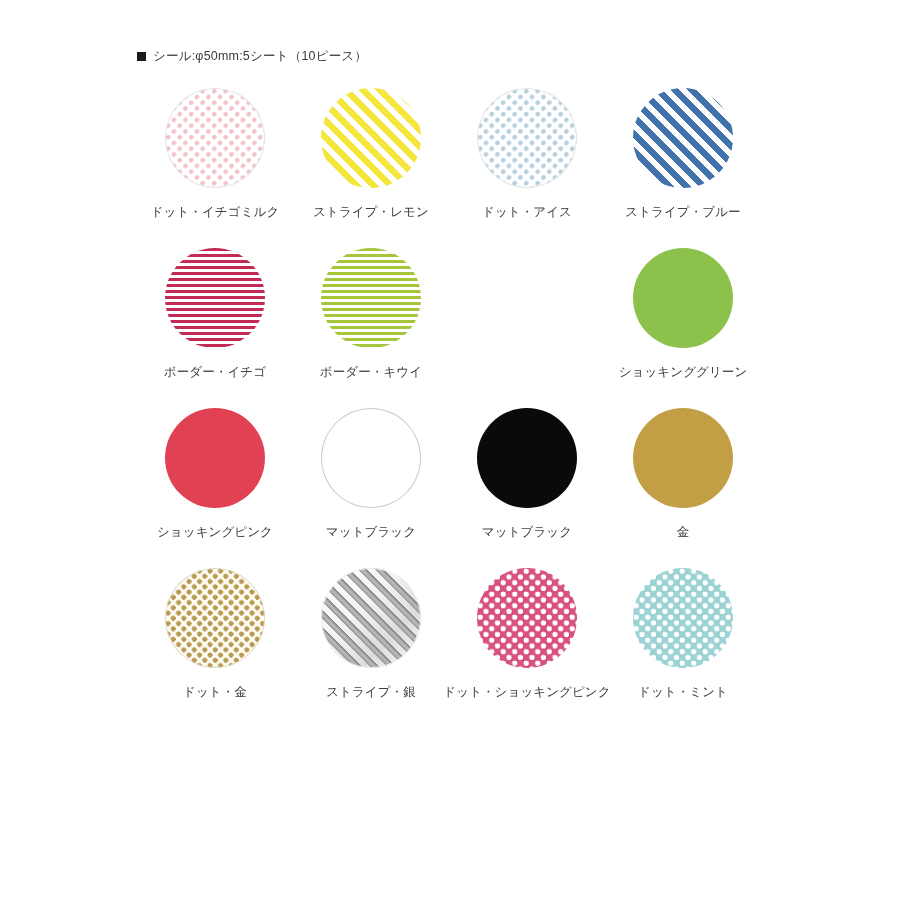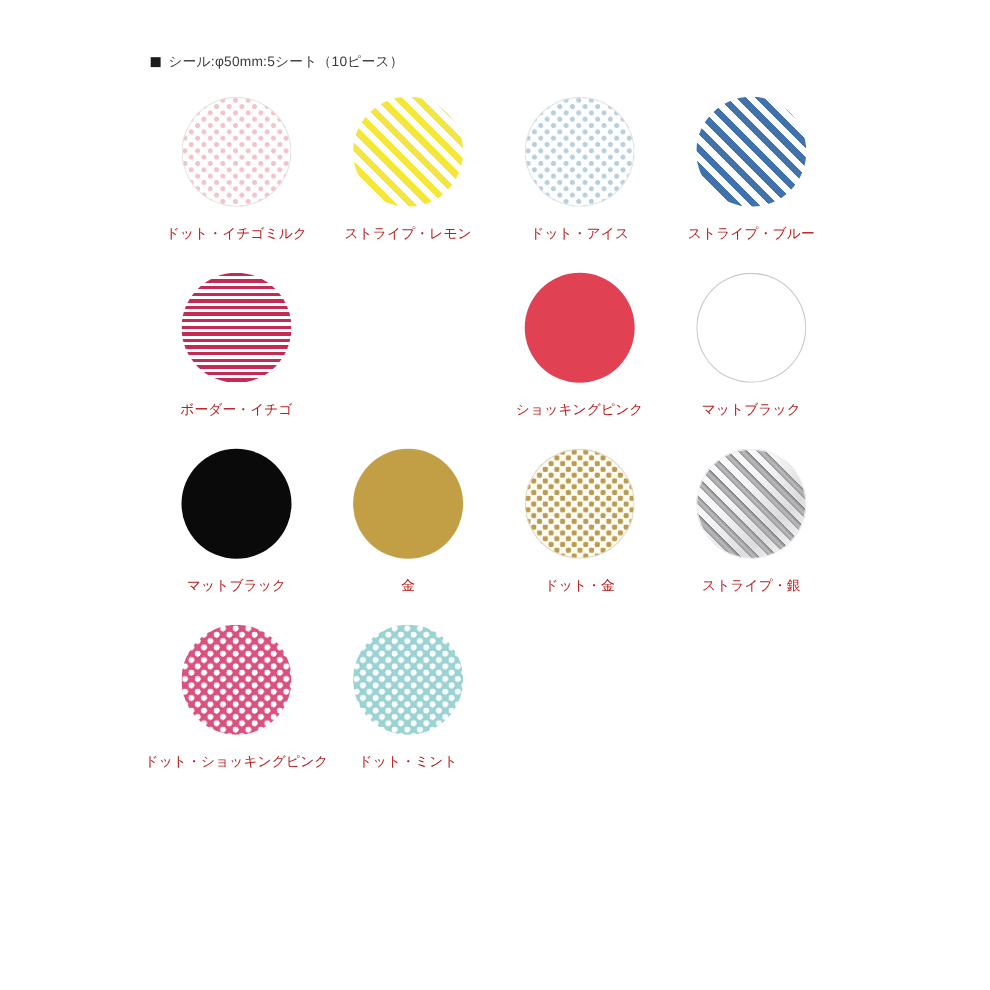--- a/index.html
+++ b/index.html
@@ -77,21 +77,21 @@
     overflow: hidden;
     position: relative;
     background: #ffffff;
   }
   .swatch-label {
     margin-top: 17px;
     font-size: 12.5px;
     line-height: 1.2;
     text-align: center;
     letter-spacing: 0.1px;
-    color: #b91c1c;
+    color: #404040;
     white-space: nowrap;
   }
 
   
 
   
   .p-dot-ichigomilk {
     background-color: #ffffff;
     background-image:
       radial-gradient(circle at 3.2px 3.2px, #f3c3ca 2.1px, rgba(255,255,255,0) 2.4px),
@@ -218,28 +218,40 @@
           <div class="swatch p-stripe-blue"></div>
         </div>
         <div class="swatch-label">ストライプ・ブルー</div>
       </div>
       <div class="cell">
         <div class="swatch-wrap">
           <div class="swatch p-border-ichigo"></div>
         </div>
         <div class="swatch-label">ボーダー・イチゴ</div>
       </div>
+      <div class="cell">
+        <div class="swatch-wrap">
+          <div class="swatch p-border-kiwi"></div>
+        </div>
+        <div class="swatch-label">ボーダー・キウイ</div>
+      </div>
       <div class="cell empty">
         <div class="swatch-wrap">
           <div class="swatch "></div>
         </div>
         <div class="swatch-label"></div>
       </div>
       <div class="cell">
         <div class="swatch-wrap">
+          <div class="swatch p-solid" style="background-color: rgb(140, 194, 76);"></div>
+        </div>
+        <div class="swatch-label">ショッキンググリーン</div>
+      </div>
+      <div class="cell">
+        <div class="swatch-wrap">
           <div class="swatch p-solid" style="background-color: rgb(224, 66, 84);"></div>
         </div>
         <div class="swatch-label">ショッキングピンク</div>
       </div>
       <div class="cell">
         <div class="swatch-wrap">
           <div class="swatch p-solid p-outline" style="background-color: rgb(255, 255, 255);"></div>
         </div>
         <div class="swatch-label">マットブラック</div>
       </div>

